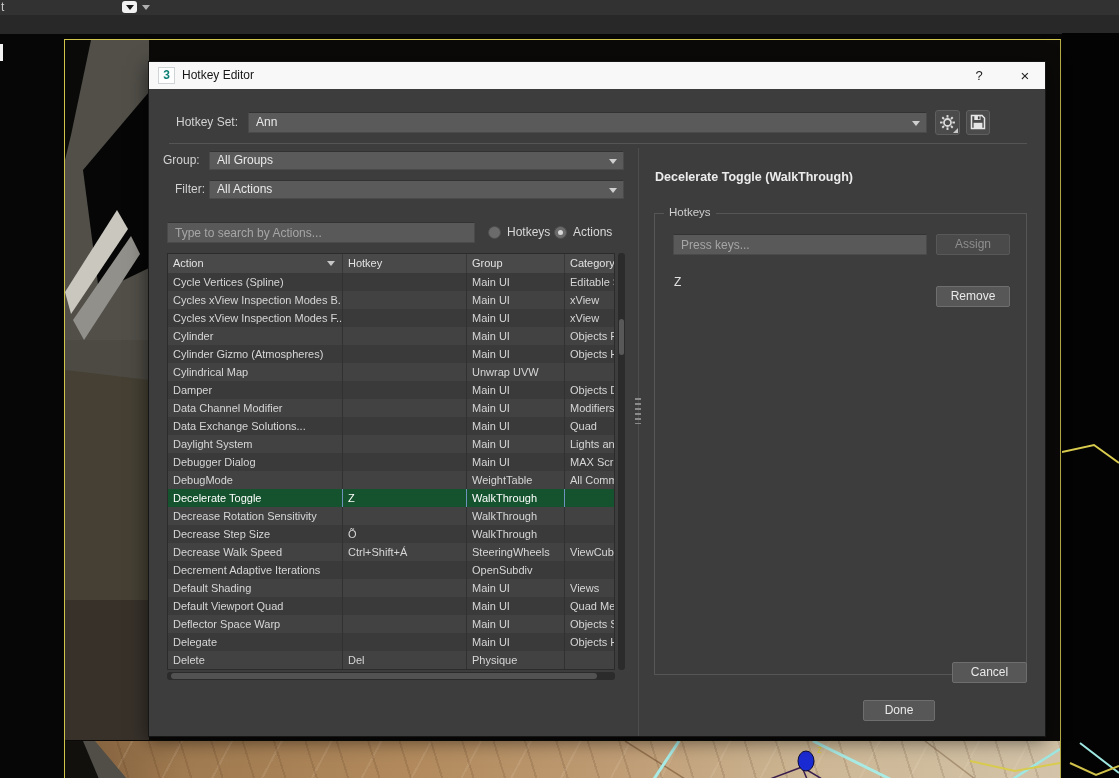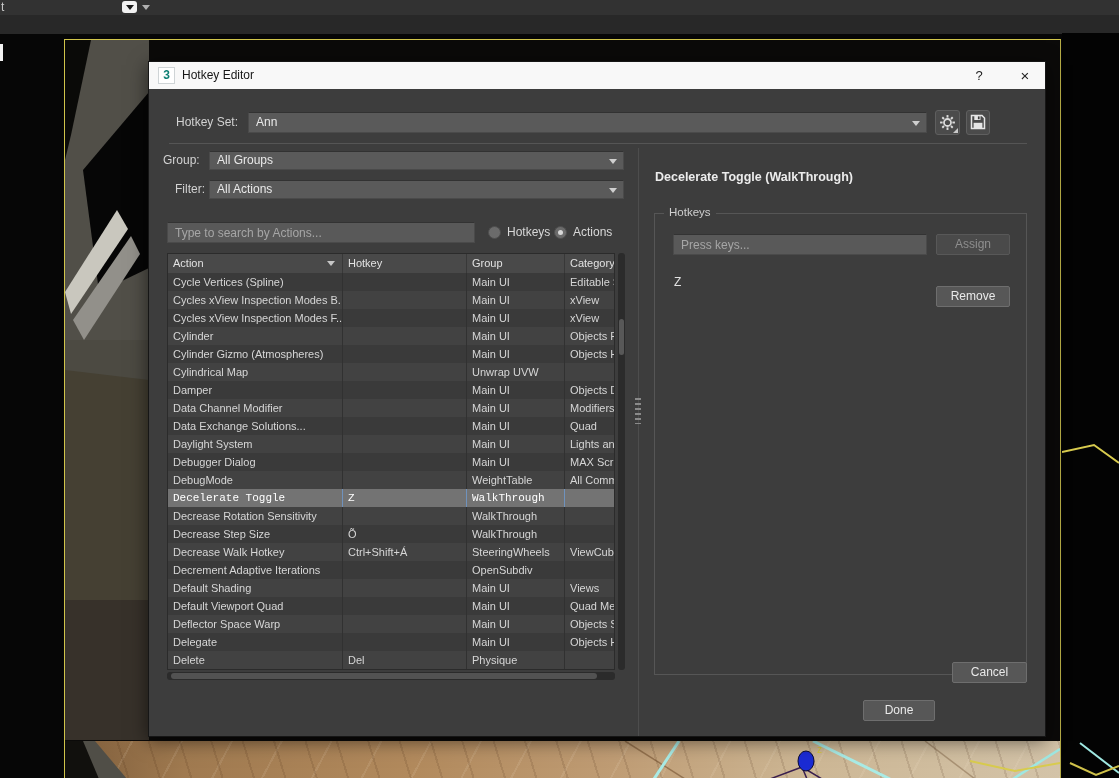--- a/index.html
+++ b/index.html
@@ -58,21 +58,21 @@
   .radio-label { margin-left:6px; color:#d8d8d8; font-size:12px; }
 
   
   .tbl { position:absolute; left:18px; top:191px; width:448px; background:#353535; border:1px solid #2b2b2b; }
   .thead { height:19px; background:#494949; }
   .hcell { display:inline-block; vertical-align:top; height:19px; line-height:19px; font-size:11px; color:#e2e2e2;
            padding-left:5px; border-right:1px solid #383838; overflow:hidden; white-space:nowrap; position:relative; }
   .sort-tri { position:absolute; right:7px; top:7px; border-left:4px solid transparent; border-right:4px solid transparent; border-top:5px solid #c6c6c6; }
   .trow { height:18px; white-space:nowrap; }
   .trow.even { background:#3a3a3a; } .trow.odd { background:#424242; }
-  .trow.sel { background:#737373;font-family:Liberation Mono, monospace; }
+  .trow.sel { background:#14532d; }
   .trow.sel .tcell { color:#fff; border-right-color:#6f92bd; }
   .tcell { display:inline-block; vertical-align:top; height:18px; line-height:18px; font-size:11px; color:#d6d6d6;
            padding-left:5px; border-right:1px solid #313131; overflow:hidden; white-space:nowrap; }
   .c0 { width:175px; } .c1 { width:124px; } .c2 { width:98px; } .c3 { width:49px; border-right:none !important; }
   .h0 { width:175px; } .h1 { width:124px; } .h2 { width:98px; } .h3 { width:49px; border-right:none; }
 
   .vscroll { position:absolute; left:469px; top:191px; width:7px; height:417px; background:#2b2b2b; border-radius:3px; }
   .vthumb { position:absolute; left:1px; top:66px; width:5px; height:36px; background:#585858; border-radius:3px; }
   .hscroll { position:absolute; left:18px; top:610px; width:448px; height:8px; background:#2b2b2b; border-radius:3px; }
   .hthumb { position:absolute; left:4px; top:1px; width:426px; height:6px; background:#525252; border-radius:3px; }
@@ -217,21 +217,21 @@
           <div class="trow odd"><div class="tcell c0">Cylindrical Map</div><div class="tcell c1"></div><div class="tcell c2">Unwrap UVW</div><div class="tcell c3"></div></div>
           <div class="trow even"><div class="tcell c0">Damper</div><div class="tcell c1"></div><div class="tcell c2">Main UI</div><div class="tcell c3">Objects D</div></div>
           <div class="trow odd"><div class="tcell c0">Data Channel Modifier</div><div class="tcell c1"></div><div class="tcell c2">Main UI</div><div class="tcell c3">Modifiers</div></div>
           <div class="trow even"><div class="tcell c0">Data Exchange Solutions...</div><div class="tcell c1"></div><div class="tcell c2">Main UI</div><div class="tcell c3">Quad</div></div>
           <div class="trow odd"><div class="tcell c0">Daylight System</div><div class="tcell c1"></div><div class="tcell c2">Main UI</div><div class="tcell c3">Lights and</div></div>
           <div class="trow even"><div class="tcell c0">Debugger Dialog</div><div class="tcell c1"></div><div class="tcell c2">Main UI</div><div class="tcell c3">MAX Scrip</div></div>
           <div class="trow odd"><div class="tcell c0">DebugMode</div><div class="tcell c1"></div><div class="tcell c2">WeightTable</div><div class="tcell c3">All Comma</div></div>
           <div class="trow even sel"><div class="tcell c0">Decelerate Toggle</div><div class="tcell c1">Z</div><div class="tcell c2">WalkThrough</div><div class="tcell c3"></div></div>
           <div class="trow odd"><div class="tcell c0">Decrease Rotation Sensitivity</div><div class="tcell c1"></div><div class="tcell c2">WalkThrough</div><div class="tcell c3"></div></div>
           <div class="trow even"><div class="tcell c0">Decrease Step Size</div><div class="tcell c1">Õ</div><div class="tcell c2">WalkThrough</div><div class="tcell c3"></div></div>
-          <div class="trow odd"><div class="tcell c0">Decrease Walk Hotkey</div><div class="tcell c1">Ctrl+Shift+Á</div><div class="tcell c2">SteeringWheels</div><div class="tcell c3">ViewCube</div></div>
+          <div class="trow odd"><div class="tcell c0">Decrease Walk Speed</div><div class="tcell c1">Ctrl+Shift+Á</div><div class="tcell c2">SteeringWheels</div><div class="tcell c3">ViewCube</div></div>
           <div class="trow even"><div class="tcell c0">Decrement Adaptive Iterations</div><div class="tcell c1"></div><div class="tcell c2">OpenSubdiv</div><div class="tcell c3"></div></div>
           <div class="trow odd"><div class="tcell c0">Default Shading</div><div class="tcell c1"></div><div class="tcell c2">Main UI</div><div class="tcell c3">Views</div></div>
           <div class="trow even"><div class="tcell c0">Default Viewport Quad</div><div class="tcell c1"></div><div class="tcell c2">Main UI</div><div class="tcell c3">Quad Men</div></div>
           <div class="trow odd"><div class="tcell c0">Deflector Space Warp</div><div class="tcell c1"></div><div class="tcell c2">Main UI</div><div class="tcell c3">Objects S</div></div>
           <div class="trow even"><div class="tcell c0">Delegate</div><div class="tcell c1"></div><div class="tcell c2">Main UI</div><div class="tcell c3">Objects H</div></div>
           <div class="trow odd"><div class="tcell c0">Delete</div><div class="tcell c1">Del</div><div class="tcell c2">Physique</div><div class="tcell c3"></div></div>
         </div>
     </div>
     <div class="vscroll">
         <div class="vthumb"></div>

